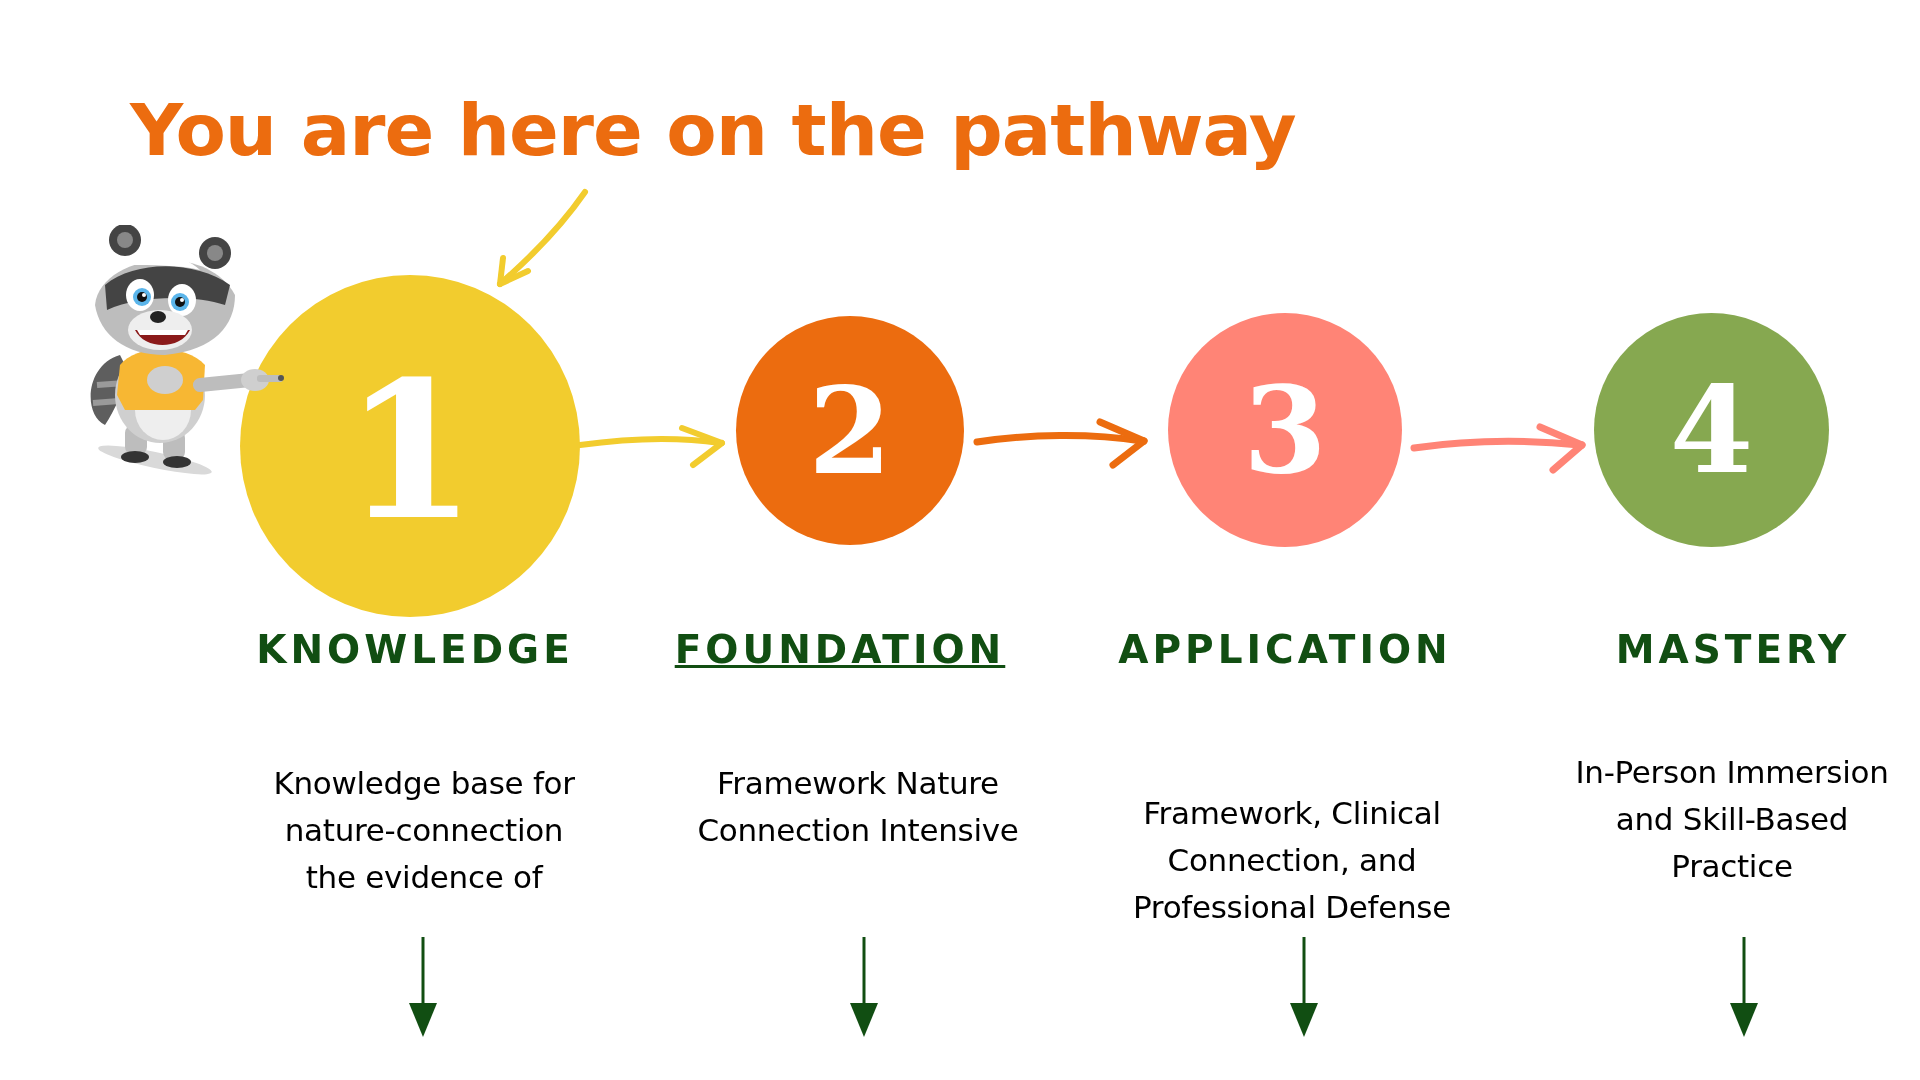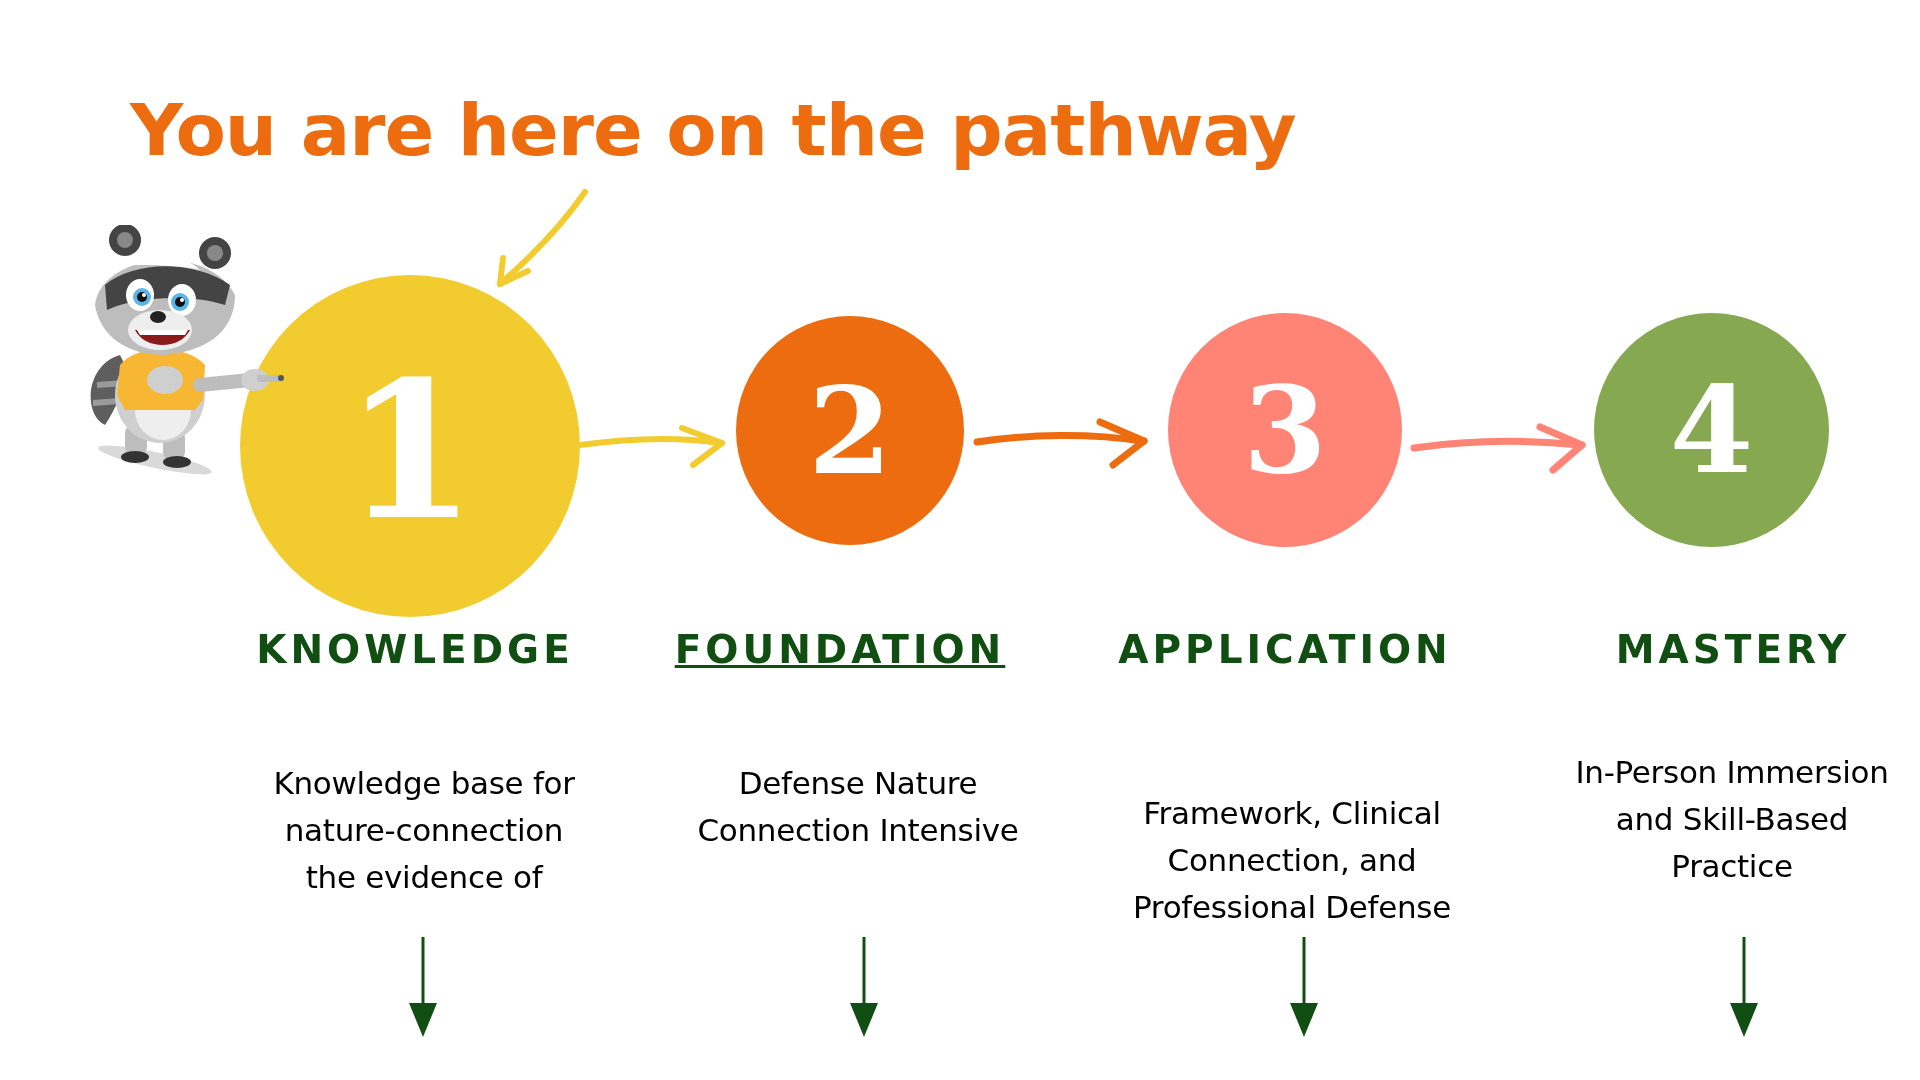--- a/index.html
+++ b/index.html
@@ -142,21 +142,21 @@
 <div class="heading" style="left:630px; top:630px;text-decoration:underline;">FOUNDATION</div>
 <div class="heading" style="left:1075px; top:630px;">APPLICATION</div>
 <div class="heading" style="left:1523px; top:630px;">MASTERY</div>
 
 <div class="desc" style="left:224px; top:760px;">
   <div>Knowledge base for</div>
   <div>nature-connection</div>
   <div>the evidence of</div>
 </div>
 <div class="desc" style="left:658px; top:760px;">
-  <div>Defense Nature</div>
+  <div>Framework Nature</div>
   <div>Connection Intensive</div>
 </div>
 <div class="desc" style="left:1092px; top:790px;">
   <div>Framework, Clinical</div>
   <div>Connection, and</div>
   <div>Professional Defense</div>
 </div>
 <div class="desc" style="left:1532px; top:749px;">
   <div>In-Person Immersion</div>
   <div>and Skill-Based</div>

